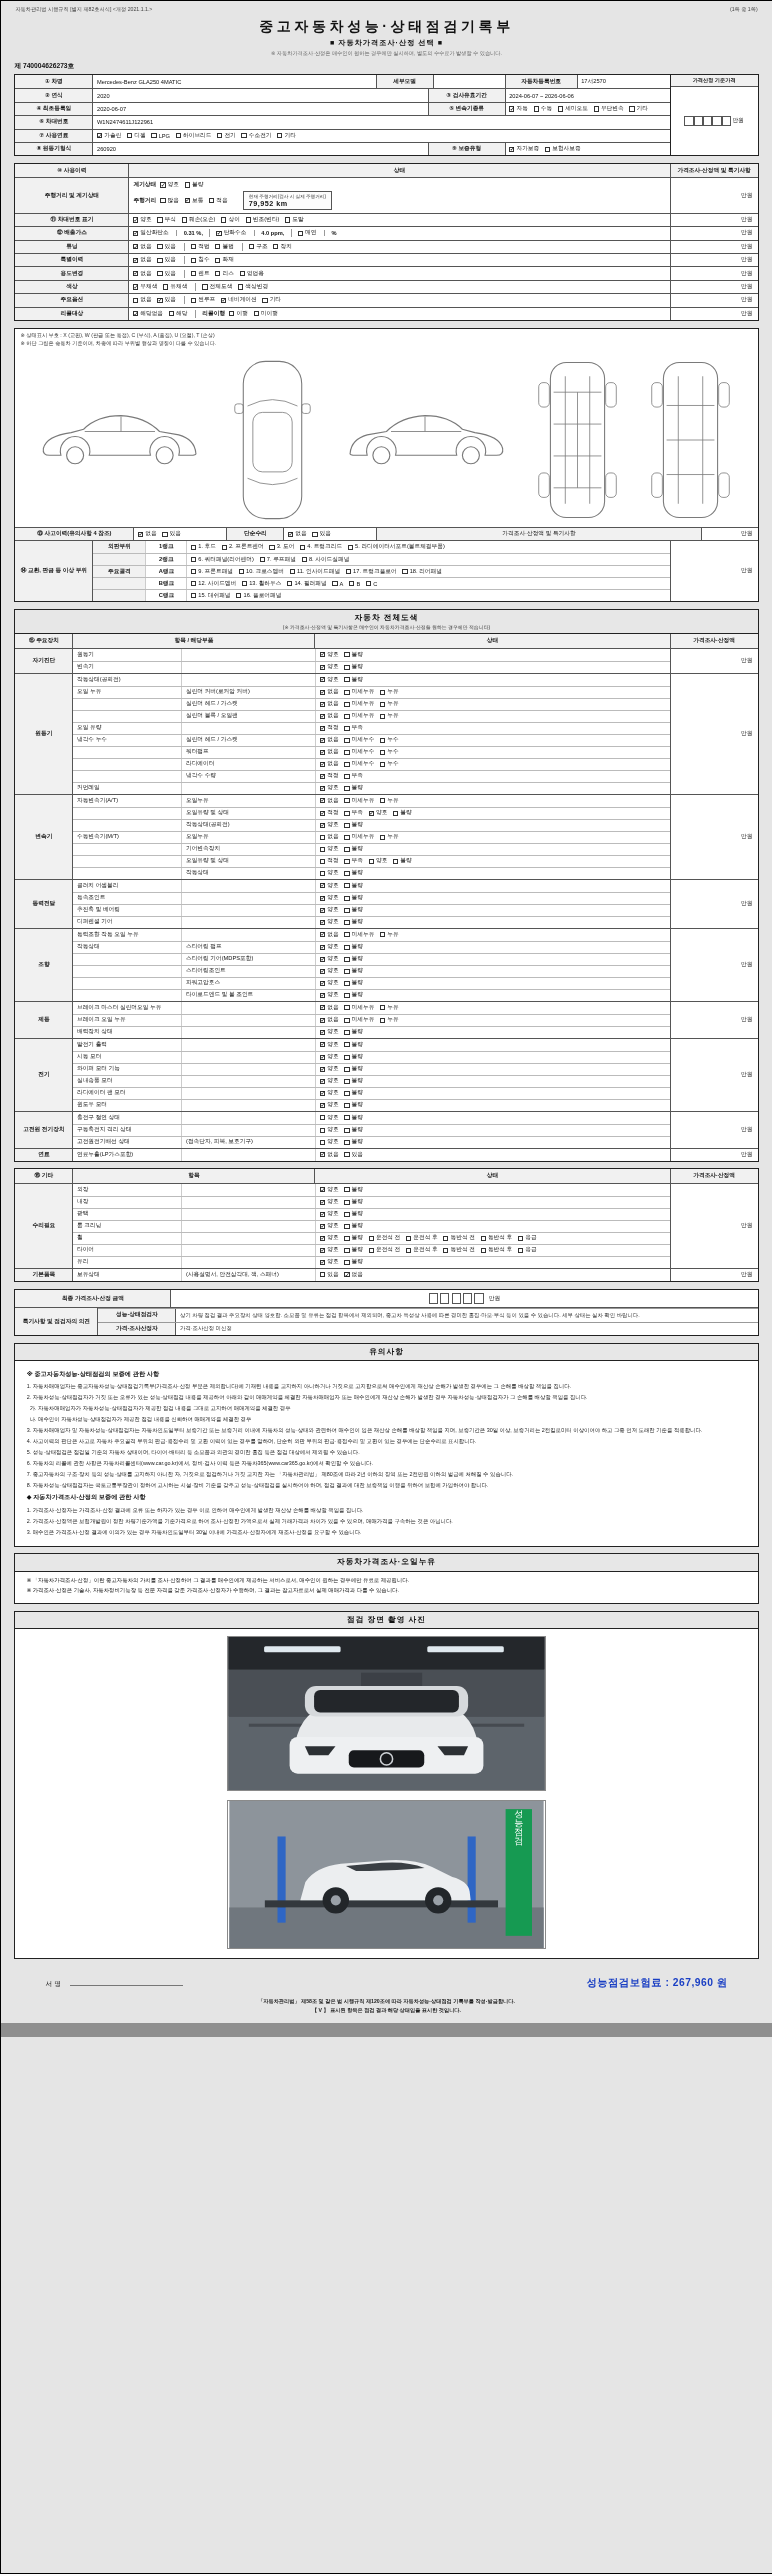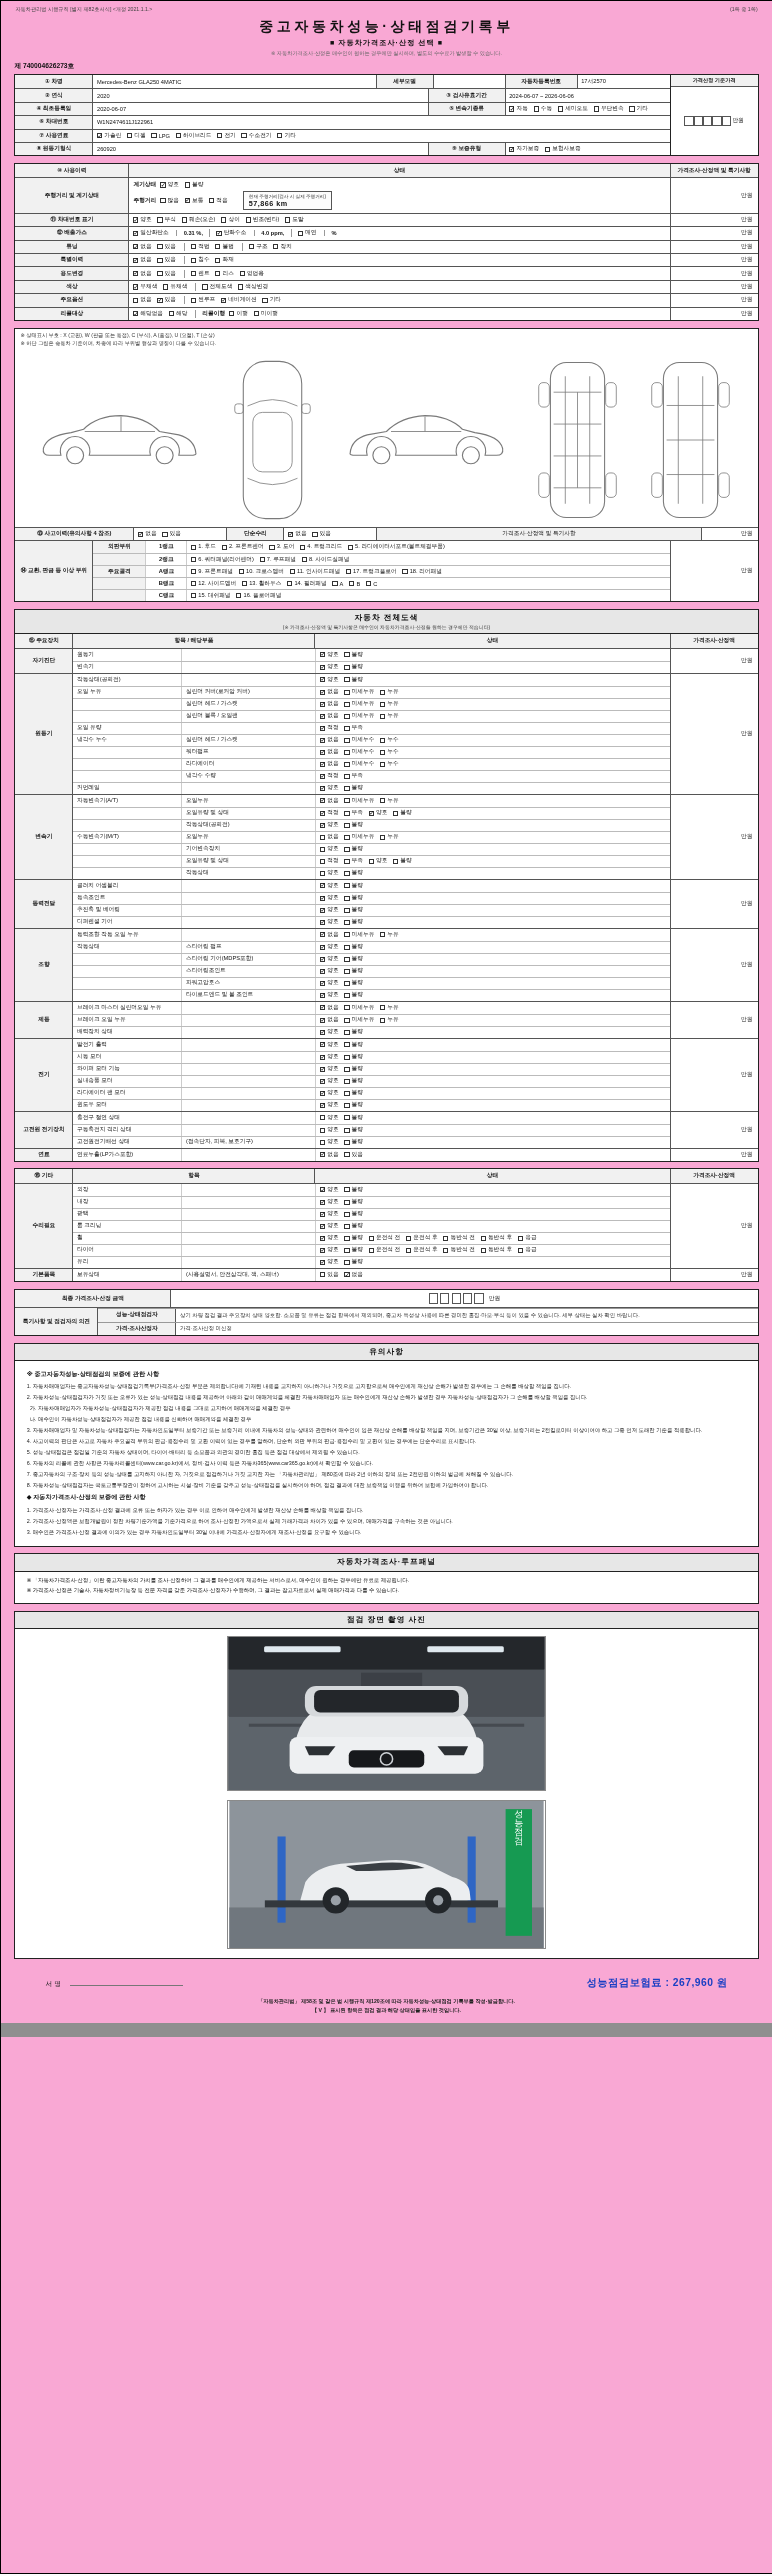--- a/index.html
+++ b/index.html
@@ -1,19 +1,19 @@
 <!DOCTYPE html>
 <html style="font-size:8.2px"><head>
 <meta charset="utf-8">
 <style>
   * { margin:0; padding:0; box-sizing:border-box; }
   html,body { background:#ffffff; }
   body { font-family:"Liberation Sans","DejaVu Sans",sans-serif; color:#111; }
   .page { width:773px; min-height:2574px; margin:0 auto; border:1.5px solid #000;
-          background:#f9a8d4; padding:4.1px 13.4px 0; position:relative; }
+          background:#e5e5e5; padding:4.1px 13.4px 0; position:relative; }
   .topbar { display:flex; justify-content:space-between; font-size:5.2px; color:#444; padding:1px 1px 3.1px; }
   .titlewrap { text-align:center; padding:2.1px 0 1px; }
   .title { font-size:14px; font-weight:bold; letter-spacing:3.6px; }
   .subtitle { font-size:7.2px; font-weight:bold; margin-top:2.1px; letter-spacing:1px; }
   .subnote { font-size:5.2px; color:#666; margin-top:1.5px; }
   .docrow { display:flex; justify-content:space-between; align-items:flex-end; margin:4.1px 0 3.1px; }
   .docno { font-size:6.7px; font-weight:bold; }
   .secbox { border:1px solid #222; margin-bottom:6.7px; background:#fff; }
   .sechead { background:#e7e7e7; border-bottom:0.8px solid #222; text-align:center; padding:3.1px 2.1px; font-size:7.7px; font-weight:bold; letter-spacing:1px; }
   .sechead .note { display:block; font-size:4.9px; font-weight:normal; color:#333; margin-top:1px; letter-spacing:0; }
@@ -239,21 +239,21 @@
                 <span class="cb on"></span>
                 <span>보통</span>
               </span>
               <span class="opt">
                 <span class="cb"></span>
                 <span>적음</span>
               </span>
             </span>
           <span class="milebox">
             <span class="mb-cap">현재 주행거리(검사 시 실제 주행거리)</span>
-            <span class="mb-val">57,866 km</span>
+            <span class="mb-val">79,952 km</span>
           </span>
         </div>
       </div>
       <div class="cell price" style="width:88px">만원</div>
     </div>
     <div>
 
     <div class="row">
         <div class="cell lbl" style="width:113px">⑪ 차대번호 표기</div>
         <div class="cell" style="flex:1">
@@ -1703,21 +1703,21 @@
       <div class="nh">◆ 자동차가격조사·산정의 보증에 관한 사항</div>
       <div>
           <p class="np">1. 가격조사·산정자는 가격조사·산정 결과에 오류 또는 하자가 있는 경우 이로 인하여 매수인에게 발생한 재산상 손해를 배상할 책임을 집니다.</p>
           <p class="np">2. 가격조사·산정액은 보험개발원이 정한 차량기준가액을 기준가격으로 하여 조사·산정한 가액으로서 실제 거래가격과 차이가 있을 수 있으며, 매매가격을 구속하는 것은 아닙니다.</p>
           <p class="np">3. 매수인은 가격조사·산정 결과에 이의가 있는 경우 자동차인도일부터 30일 이내에 가격조사·산정자에게 재조사·산정을 요구할 수 있습니다.</p>
         </div>
     </div>
   </div>
 
   <div class="secbox">
-    <div class="sechead">자동차가격조사·루프패널</div>
+    <div class="sechead">자동차가격조사·오일누유</div>
     <div class="pblines">
         <p>※ 「자동차가격조사·산정」이란 중고자동차의 가치를 조사·산정하여 그 결과를 매수인에게 제공하는 서비스로서, 매수인이 원하는 경우에만 유료로 제공됩니다.</p>
         <p>※ 가격조사·산정은 기술사, 자동차정비기능장 등 전문 자격을 갖춘 가격조사·산정자가 수행하며, 그 결과는 참고자료로서 실제 매매가격과 다를 수 있습니다.</p>
       </div>
   </div>
 
   <div class="secbox">
     <div class="sechead">점검 장면 촬영 사진</div>
     <div class="photoswrap">
       <svg width="319" height="155" viewBox="0 0 620 300">

